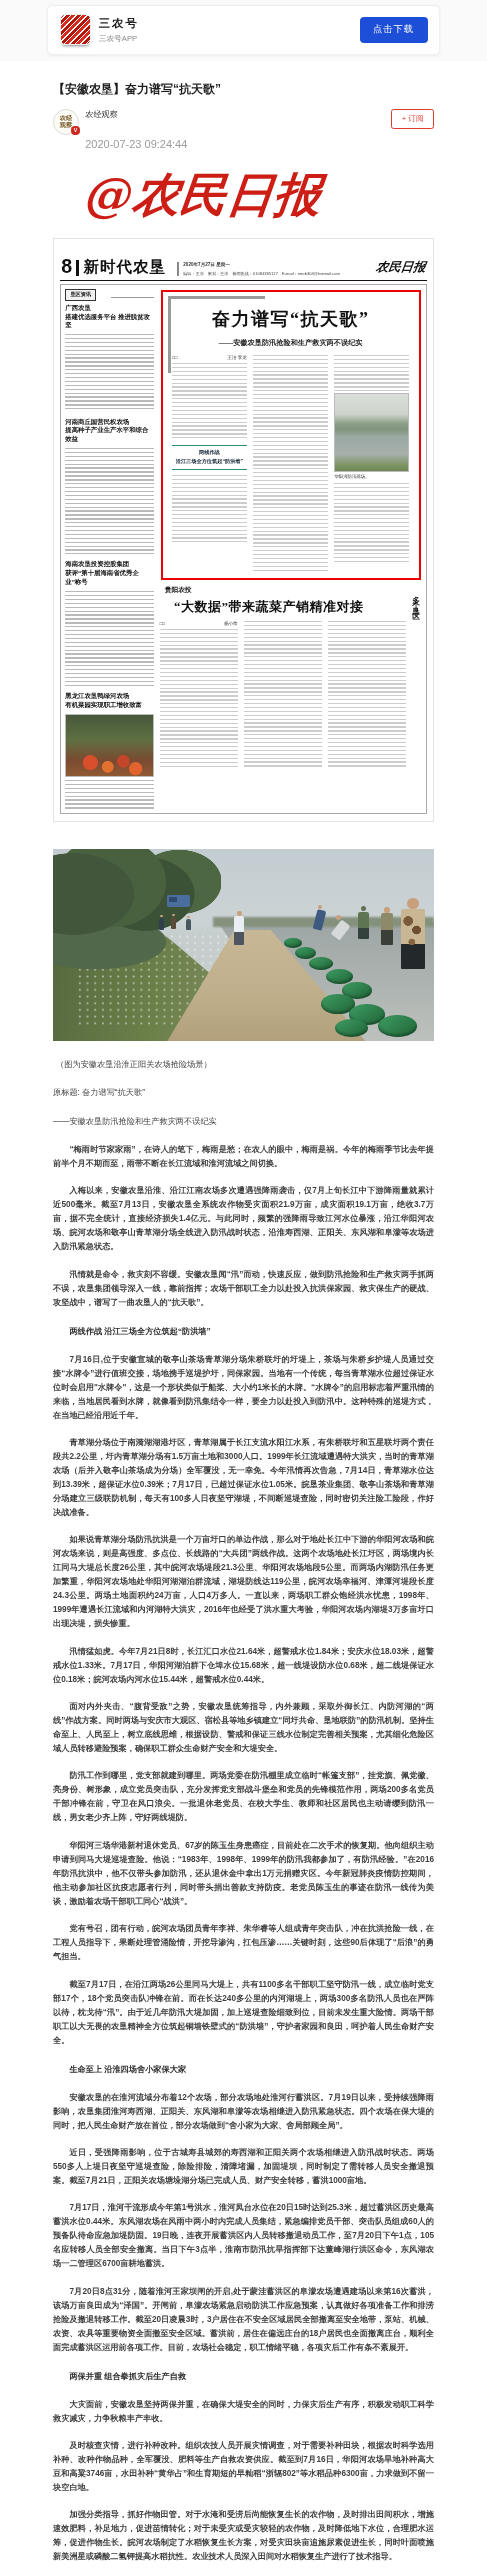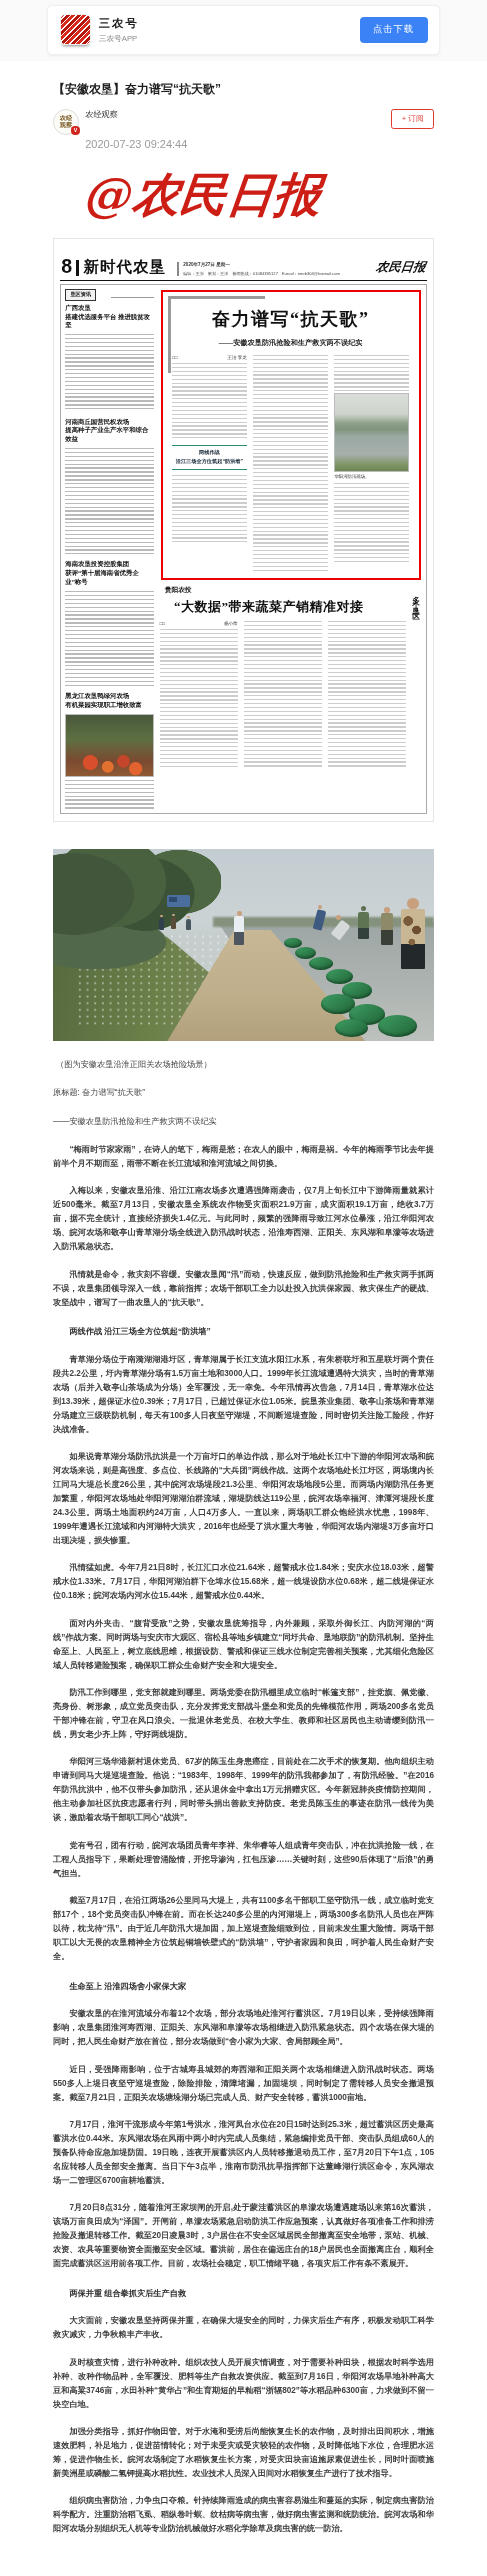--- a/index.html
+++ b/index.html
@@ -7,21 +7,21 @@
   .banner-strip{background:#fafafa;padding:5.2px 0 6.2px;}
   .banner-card{width:368px;margin:0 auto;background:#fff;border:0.5px solid #f0f0f0;border-radius:5.2px;
     box-shadow:0 0.5px 2.6px rgba(0,0,0,.06);display:flex;align-items:center;padding:8.2px 11.3px;}
   .app-logo{width:29px;height:29px;border-radius:5.2px;border:0.5px solid #eee;position:relative;flex:0 0 auto;
     background:
       repeating-linear-gradient(135deg,#d92b1b 0 2.6px,#ffffff 2.6px 4.1px,#b31508 4.1px 6.7px,#ffffff 6.7px 7.7px);
     box-shadow:0 3.1px 3.1px -2.1px rgba(0,0,0,.45);}
   .app-titles{margin-left:8.2px;flex:1;}
   .app-name{font-size:11.3px;font-weight:700;color:#222;letter-spacing:2.1px;}
   .app-sub{font-size:7.7px;color:#8a8a8a;margin-top:3.6px;}
-  .dl-btn{background:#3b82f6;color:#fff;font-size:9.3px;border:none;border-radius:4.1px;padding:6.7px 13.4px;
+  .dl-btn{background:#1d4ed8;color:#fff;font-size:9.3px;border:none;border-radius:4.1px;padding:6.7px 13.4px;
     letter-spacing:1px;cursor:pointer;}
   .content{width:381px;margin:0 auto;}
   .art-title{font-size:12px;font-weight:700;color:#1f1f1f;margin:20.6px 0 0 0;}
   .byline-row{display:flex;align-items:flex-start;margin-top:10.3px;}
   .avatar{width:24px;height:24px;border-radius:50%;border:0.5px solid #ddd;background:#fdfbf5;position:relative;
     display:flex;flex-direction:column;align-items:center;justify-content:center;flex:0 0 auto;}
   .avatar .a1,.avatar .a2{font-size:6.2px;line-height:6.7px;color:#7a5b28;font-weight:700;}
   .vbadge{position:absolute;right:-1.5px;bottom:-1px;width:8.2px;height:8.2px;border-radius:50%;background:#d0281e;
     color:#fff;font-size:5.2px;line-height:8.2px;text-align:center;font-weight:700;}
   .author-meta{margin-left:6.2px;flex:1;}
@@ -307,20 +307,21 @@
 
   <div class="caption">（图为安徽农垦沿淮正阳关农场抢险场景）</div>
   <div class="lead">原标题: 奋力谱写“抗天歌”</div>
   <div class="lead">——安徽农垦防汛抢险和生产救灾两不误纪实</div>
 
   <div class="art-body">
       <p class="para">“梅雨时节家家雨”，在诗人的笔下，梅雨是愁；在农人的眼中，梅雨是祸。今年的梅雨季节比去年提前半个月不期而至，雨带不断在长江流域和淮河流域之间切换。</p>
       <p class="para">入梅以来，安徽农垦沿淮、沿江江南农场多次遭遇强降雨袭击，仅7月上旬长江中下游降雨量就累计近500毫米。截至7月13日，安徽农垦全系统农作物受灾面积21.9万亩，成灾面积19.1万亩，绝收3.7万亩，据不完全统计，直接经济损失1.4亿元。与此同时，频繁的强降雨导致江河水位暴涨，沿江华阳河农场、皖河农场和敬亭山青草湖分场全线进入防汛战时状态，沿淮寿西湖、正阳关、东风湖和阜濛等农场进入防汛紧急状态。</p>
       <p class="para">汛情就是命令，救灾刻不容缓。安徽农垦闻“汛”而动，快速反应，做到防汛抢险和生产救灾两手抓两不误，农垦集团领导深入一线，靠前指挥；农场干部职工全力以赴投入抗洪保家园、救灾保生产的硬战、攻坚战中，谱写了一曲农垦人的“抗天歌”。</p>
       <h3 class="sec-head">两线作战 沿江三场全方位筑起“防洪墙”</h3>
+      <p class="para">7月16日,位于安徽宣城的敬亭山茶场青草湖分场朱桥联圩的圩堤上，茶场与朱桥乡护堤人员通过交接“水牌令”进行值班交接，场地携手巡堤护圩，同保家园。当地有一个传统，每当青草湖水位超过保证水位时会启用"水牌令"，这是一个形状类似于船桨、大小约1米长的木牌。“水牌令”的启用标志着严重汛情的来临，当地居民看到水牌，就像看到防汛集结令一样，要全力以赴投入到防汛中。这种特殊的巡堤方式，在当地已经沿用近千年。</p>
       <p class="para">青草湖分场位于南漪湖湖港圩区，青草湖属于长江支流水阳江水系，有朱桥联圩和五星联圩两个责任段共2.2公里，圩内青草湖分场有1.5万亩土地和3000人口。1999年长江流域遭遇特大洪灾，当时的青草湖农场（后并入敬亭山茶场成为分场）全军覆没，无一幸免。今年汛情再次告急，7月14日，青草湖水位达到13.39米，超保证水位0.39米；7月17日，已超过保证水位1.05米。皖垦茶业集团、敬亭山茶场和青草湖分场建立三级联防机制，每天有100多人日夜坚守湖堤，不间断巡堤查险，同时密切关注险工险段，作好决战准备。</p>
       <p class="para">如果说青草湖分场防汛抗洪是一个万亩圩口的单边作战，那么对于地处长江中下游的华阳河农场和皖河农场来说，则是高强度、多点位、长线路的“大兵团”两线作战。这两个农场地处长江圩区，两场境内长江同马大堤总长度26公里，其中皖河农场堤段21.3公里、华阳河农场地段5公里。而两场内湖防汛任务更加繁重，华阳河农场地处华阳河湖湖泊群流域，湖堤防线达119公里，皖河农场幸福河、津潭河堤段长度24.3公里。两场土地面积约24万亩，人口4万多人。一直以来，两场职工群众饱经洪水忧患，1998年、1999年遭遇长江流域和内河湖特大洪灾，2016年也经受了洪水重大考验，华阳河农场内湖堤3万多亩圩口出现决堤，损失惨重。</p>
       <p class="para">汛情猛如虎。今年7月21日8时，长江汇口水位21.64米，超警戒水位1.84米；安庆水位18.03米，超警戒水位1.33米。7月17日，华阳河湖泊群下仓埠水位15.68米，超一线堤设防水位0.68米，超二线堤保证水位0.18米；皖河农场内河水位15.44米，超警戒水位0.44米。</p>
       <p class="para">面对内外夹击、“腹背受敌”之势，安徽农垦统筹指导，内外兼顾，采取外御长江、内防河湖的“两线”作战方案。同时两场与安庆市大观区、宿松县等地乡镇建立“同圩共命、垦地联防”的防汛机制。坚持生命至上、人民至上，树立底线思维，根据设防、警戒和保证三线水位制定完善相关预案，尤其细化危险区域人员转移避险预案，确保职工群众生命财产安全和大堤安全。</p>
       <p class="para">防汛工作到哪里，党支部就建到哪里。两场党委在防汛棚里成立临时“帐篷支部”，挂党旗、佩党徽、亮身份、树形象，成立党员突击队，充分发挥党支部战斗堡垒和党员的先锋模范作用，两场200多名党员干部冲锋在前，守卫在风口浪尖。一批退休老党员、在校大学生、教师和社区居民也主动请缨到防汛一线，男女老少齐上阵，守好两线堤防。</p>
       <p class="para">华阳河三场华港新村退休党员、67岁的陈玉生身患癌症，目前处在二次手术的恢复期。他向组织主动申请到同马大堤巡堤查险。他说：“1983年、1998年、1999年的防汛我都参加了，有防汛经验。”在2016年防汛抗洪中，他不仅带头参加防汛，还从退休金中拿出1万元捐赠灾区。今年新冠肺炎疫情防控期间，他主动参加社区抗疫志愿者行列，同时带头捐出善款支持防疫。老党员陈玉生的事迹在防汛一线传为美谈，激励着农场干部职工同心“战洪”。</p>
       <p class="para">党有号召，团有行动，皖河农场团员青年李祥、朱华睿等人组成青年突击队，冲在抗洪抢险一线，在工程人员指导下，果断处理管涌险情，开挖导渗沟，扛包压渗……关键时刻，这些90后体现了“后浪”的勇气担当。</p>
       <p class="para">截至7月17日，在沿江两场26公里同马大堤上，共有1100多名干部职工坚守防汛一线，成立临时党支部17个，18个党员突击队冲锋在前。而在长达240多公里的内河湖堤上，两场300多名防汛人员也在严阵以待，枕戈待“汛”。由于近几年防汛大堤加固，加上巡堤查险细致到位，目前未发生重大险情。两场干部职工以大无畏的农垦精神全方位筑起铜墙铁壁式的“防洪墙”，守护者家园和良田，呵护着人民生命财产安全。</p>
       <h3 class="sec-head">生命至上 沿淮四场舍小家保大家</h3>
       <p class="para">安徽农垦的在淮河流域分布着12个农场，部分农场地处淮河行蓄洪区。7月19日以来，受持续强降雨影响，农垦集团淮河寿西湖、正阳关、东风湖和阜濛等农场相继进入防汛紧急状态。四个农场在保大堤的同时，把人民生命财产放在首位，部分农场做到“舍小家为大家、舍局部顾全局”。</p>

